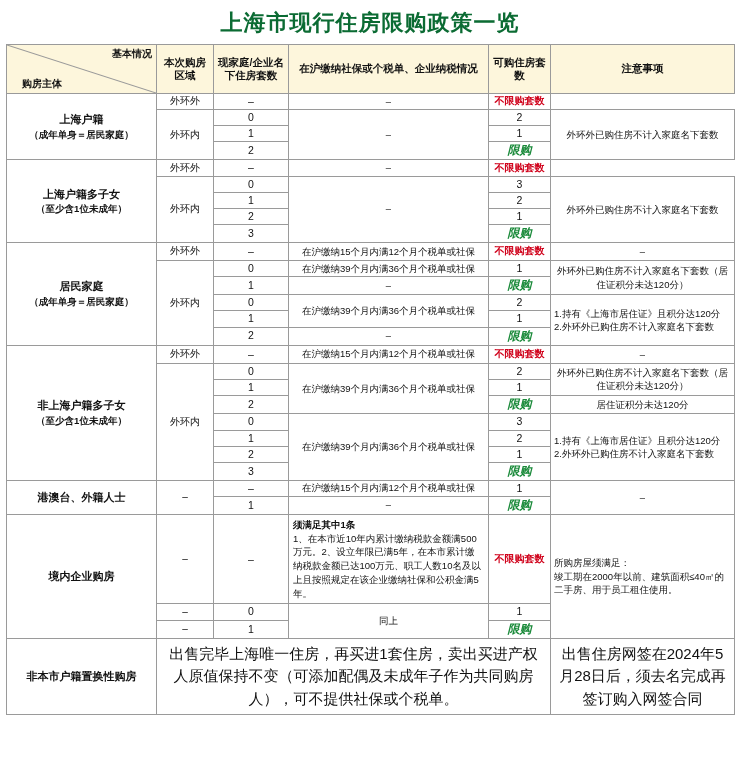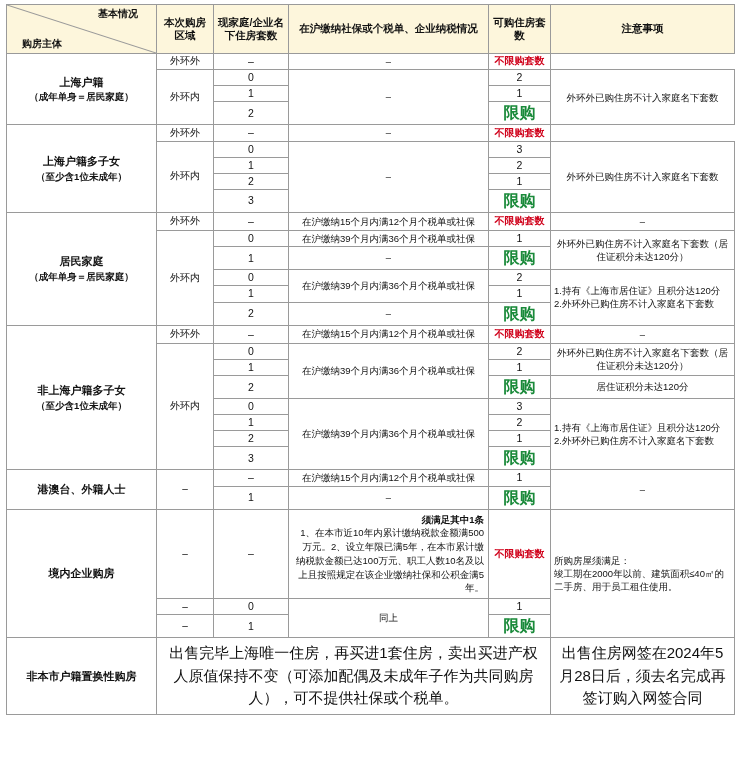--- a/index.html
+++ b/index.html
@@ -47,52 +47,53 @@
   .hdr-corner{
     position:relative;
     padding:0;
     height:46px;
     background:#fdf6dc;
   }
   .hdr-corner .diag{
     position:absolute;left:0;top:0;width:100%;height:100%;
   }
   .hdr-corner .tr{
-    position:absolute;right:18px;top:3px;font-weight:bold;font-size:10px;
+    position:absolute;right:4px;top:3px;font-weight:bold;font-size:10px;
   }
   .hdr-corner .bl{
     position:absolute;left:15px;bottom:3px;font-weight:bold;font-size:10px;
   }
   .subject{
     font-size:11px;
     font-weight:bold;
     line-height:1.5;
     padding:6px 2px;
   }
   .subject .sub{
     font-weight:bold;
     font-size:9.5px;
   }
   .zone{font-size:10px;white-space:nowrap;margin-top:24px;}
   .count{font-size:10.5px;}
   .cond{font-size:9.5px;text-align:center;}
-  .cond.left{text-align:right;padding:3px 4px;line-height:1.45;}
+  .cond.left{text-align:left;padding:3px 4px;line-height:1.45;}
   .allow{font-size:10.5px;}
   .nolimit{color:#d0021b;font-weight:bold;font-size:10px;white-space:nowrap;}
-  .limited{color:#1a8a3a;font-weight:bold;font-size:16px;}
+  .limited{color:#1a8a3a;font-weight:bold;font-size:12px;font-style:italic;}
   .note{font-size:9.5px;line-height:1.4;padding:2px 3px;}
   .note.left{text-align:left;}
   .bottom-row td{font-size:15px;text-align:center;padding:4px 5px;line-height:1.5;}
   .bottom-row td.c1{font-size:11px;font-weight:bold;text-align:center;}
 </style>
 </head>
 <body>
 
 <div class="sheet">
 
+  <div class="title">上海市现行住房限购政策一览</div>
 
   <table>
     <colgroup>
       <col style="width:150px">
       <col style="width:57px">
       <col style="width:75px">
       <col style="width:200px">
       <col style="width:62px">
       <col style="width:184px">
     </colgroup>

